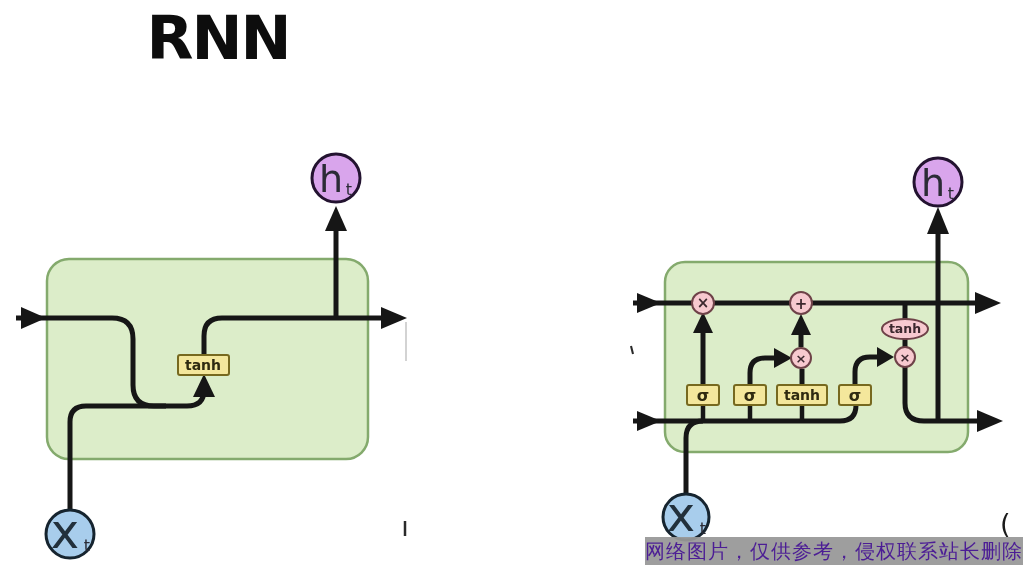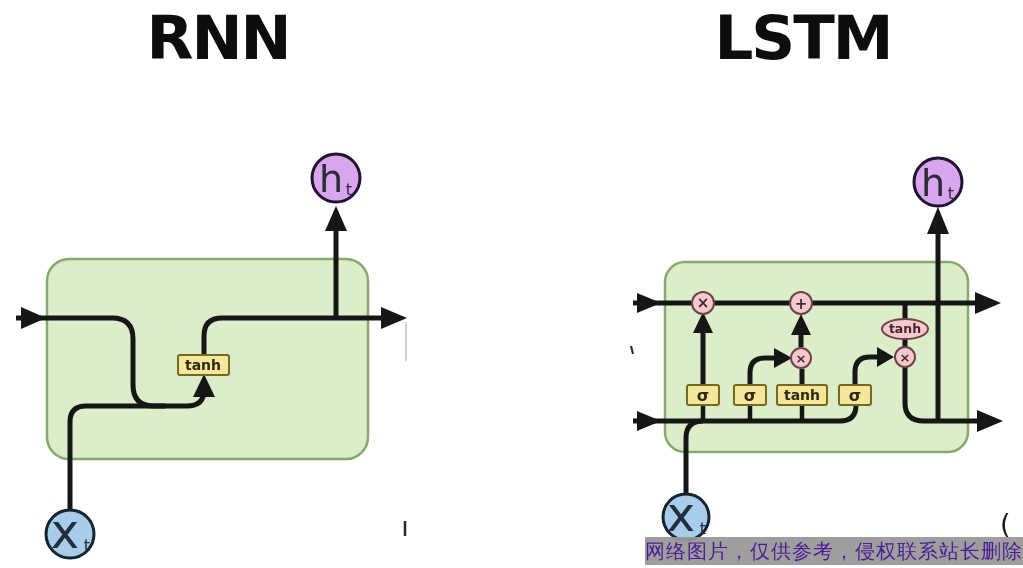--- a/index.html
+++ b/index.html
@@ -30,21 +30,20 @@
   .watermark{position:absolute;left:645px;top:537px;width:378px;height:28px;
              background:rgba(152,152,152,0.94);color:#4c1d95;font-size:20px;
              line-height:28px;text-align:center;letter-spacing:1px;white-space:nowrap;}
 </style>
 </head>
 <body>
 
 <div class="stage">
 
   <div class="title title-rnn">RNN</div>
-  <div class="title title-lstm">LSTM</div>
 
   <svg width="1023" height="568" viewBox="0 0 1023 568">
 
     <g>
       <rect class="cellbox" x="47" y="259" width="321" height="200" rx="22"></rect>
 
       <path class="ln" d="M16,318 H112 Q133,318 133,339 V385 Q133,406 154,406 H166"></path>
       <polygon class="ah" points="21,307 21,329 46,318"></polygon>
 
       <path class="ln" d="M70,511 V422 Q70,406 86,406 H187 Q204,406 204,390 V384"></path>

